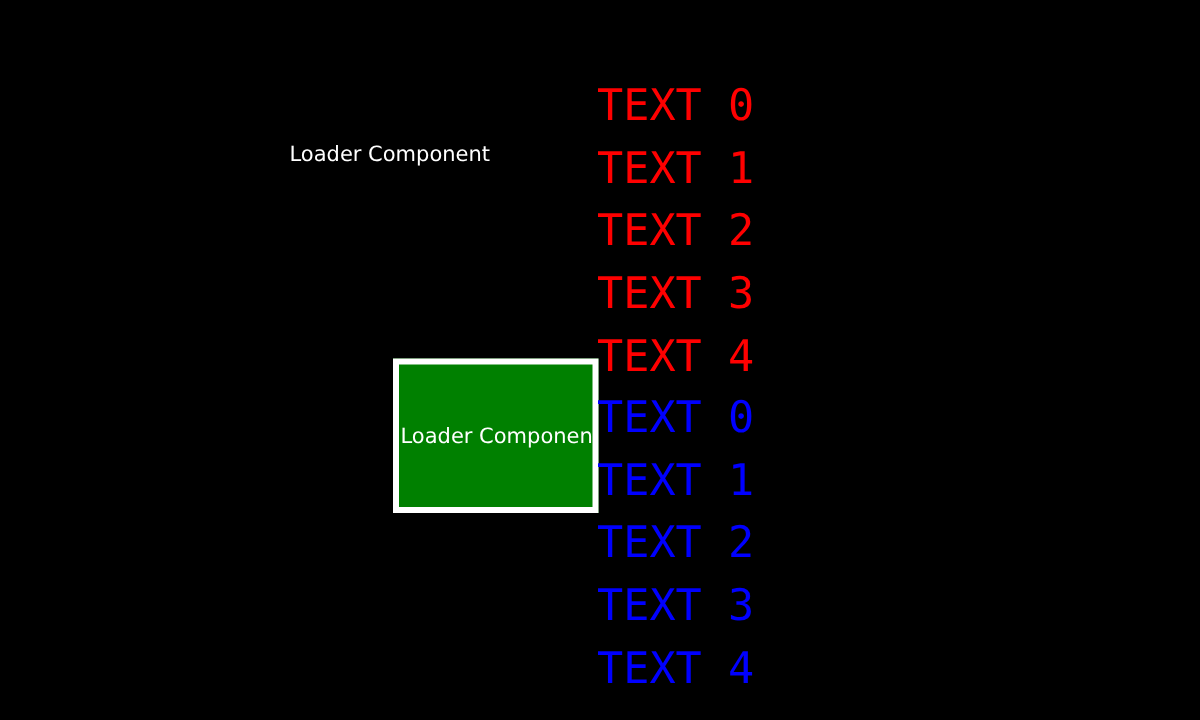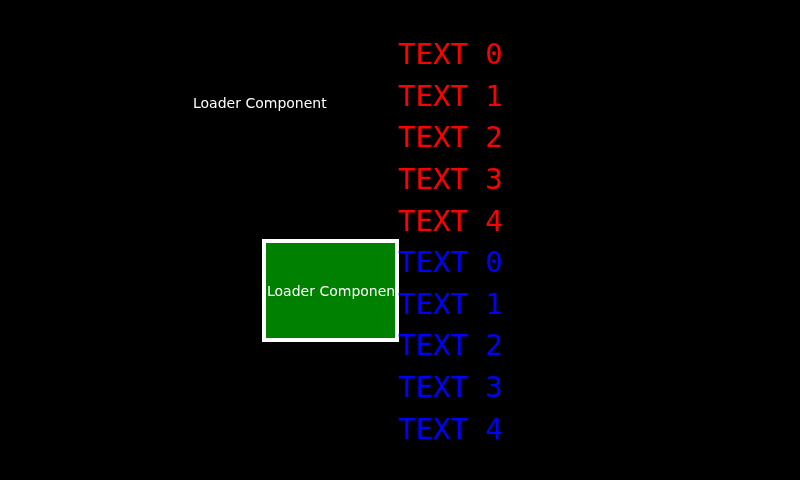--- a/index.html
+++ b/index.html
@@ -45,21 +45,21 @@
     color: #ffffff;
     font-size: 14px;
     line-height: 16px;
     white-space: nowrap;
     padding-left: 1px;
     font-family: "DejaVu Sans", sans-serif;
   }
   .text-list {
     position: absolute;
     left: 398px;
-    top: 34px;
+    top: 50px;
     font-family: "DejaVu Sans Mono", monospace;
     font-size: 29px;
     line-height: 41.65px;
     white-space: pre;
   }
   .text-item {
     height: 41.65px;
   }
 </style>
 </head>

